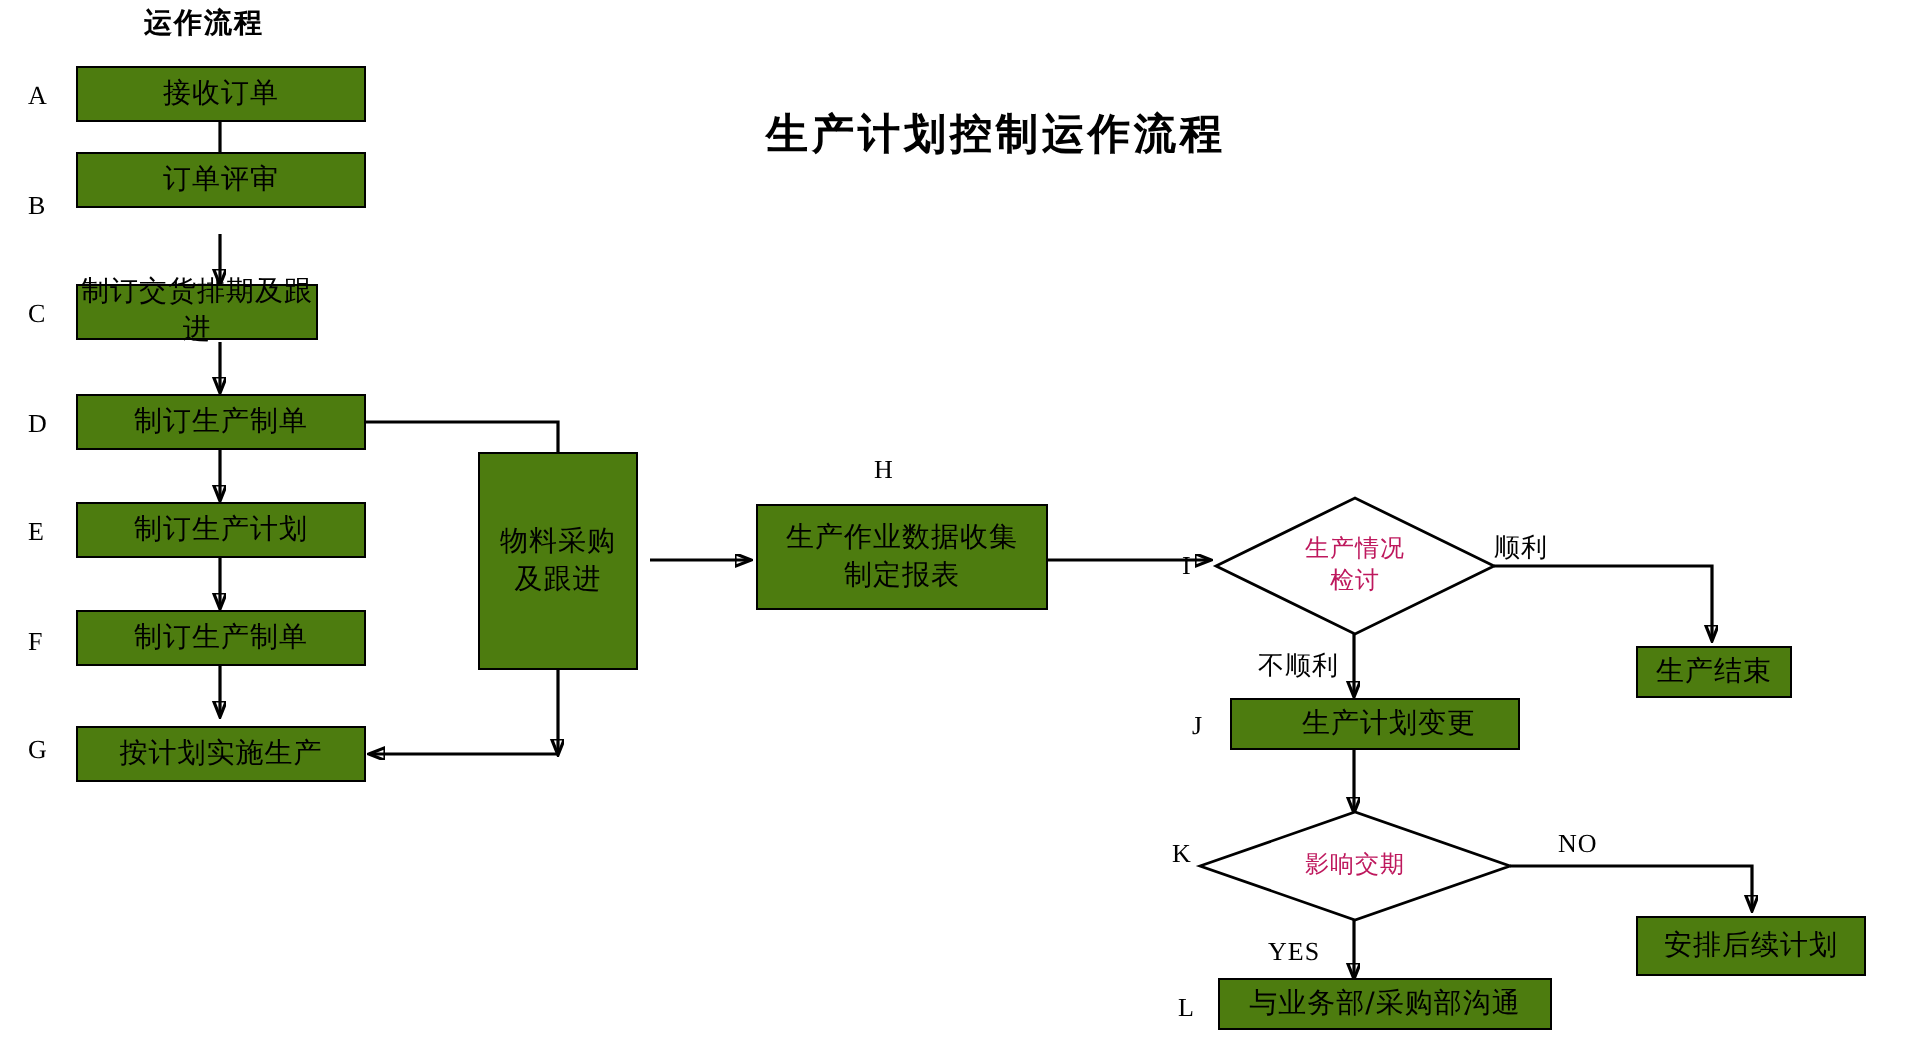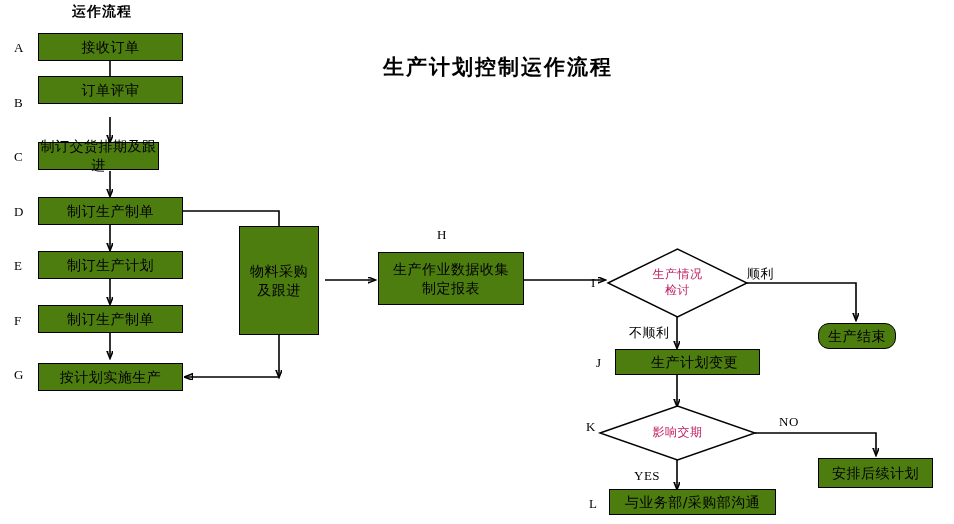--- a/index.html
+++ b/index.html
@@ -194,21 +194,21 @@
   <div class="diamond-wrap" style="left:608px; top:249px; width:139px; height:68px;">
     <svg width="139" height="68" viewBox="0 0 139 68">
       <polygon points="0,34 69.5,0 139,34 69.5,68" fill="#ffffff" stroke="#000000" stroke-width="1.4"></polygon>
     </svg>
     <div class="diamond-text">生产情况
 检讨</div>
   </div>
   <div class="edge-label" style="left:747px; top:265px;">顺利</div>
   <div class="edge-label" style="left:629px; top:324px;">不顺利</div>
 
-  <div class="box" style="left:818px; top:323px; width:78px; height:26px;border-radius:11px;">生产结束</div>
+  <div class="box" style="left:818px; top:323px; width:78px; height:26px;">生产结束</div>
 
   <div class="step-letter" style="left:596px; top:356px;">J</div>
   <div class="box" style="left:615px; top:349px; width:145px; height:26px;padding-left:14px;">生产计划变更</div>
 
   <div class="step-letter" style="left:586px; top:420px;">K</div>
   <div class="diamond-wrap" style="left:600px; top:406px; width:155px; height:54px;">
     <svg width="155" height="54" viewBox="0 0 155 54">
       <polygon points="0,27 77.5,0 155,27 77.5,54" fill="#ffffff" stroke="#000000" stroke-width="1.4"></polygon>
     </svg>
     <div class="diamond-text">影响交期</div>

